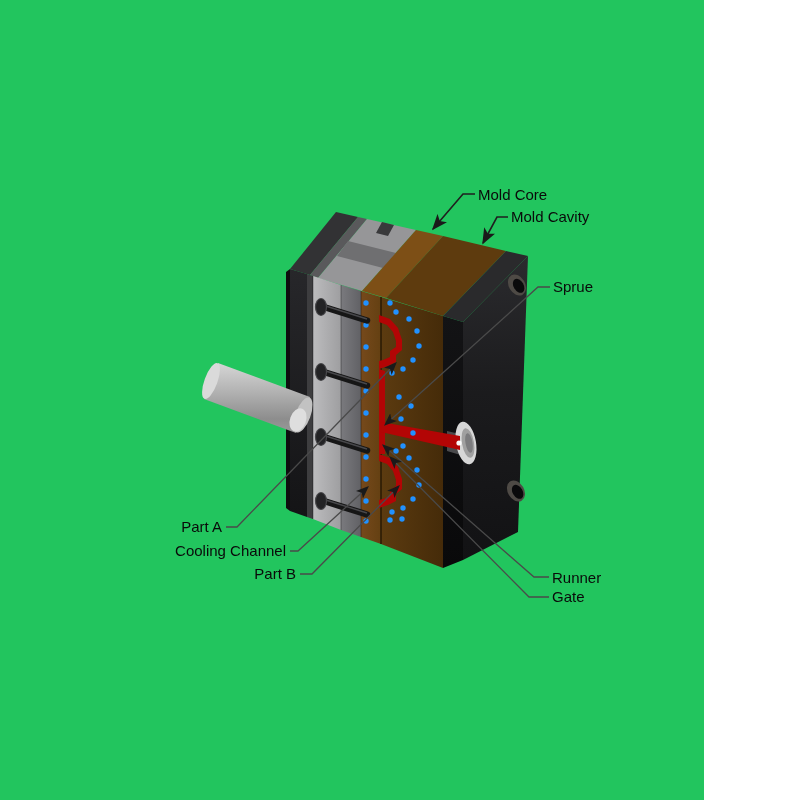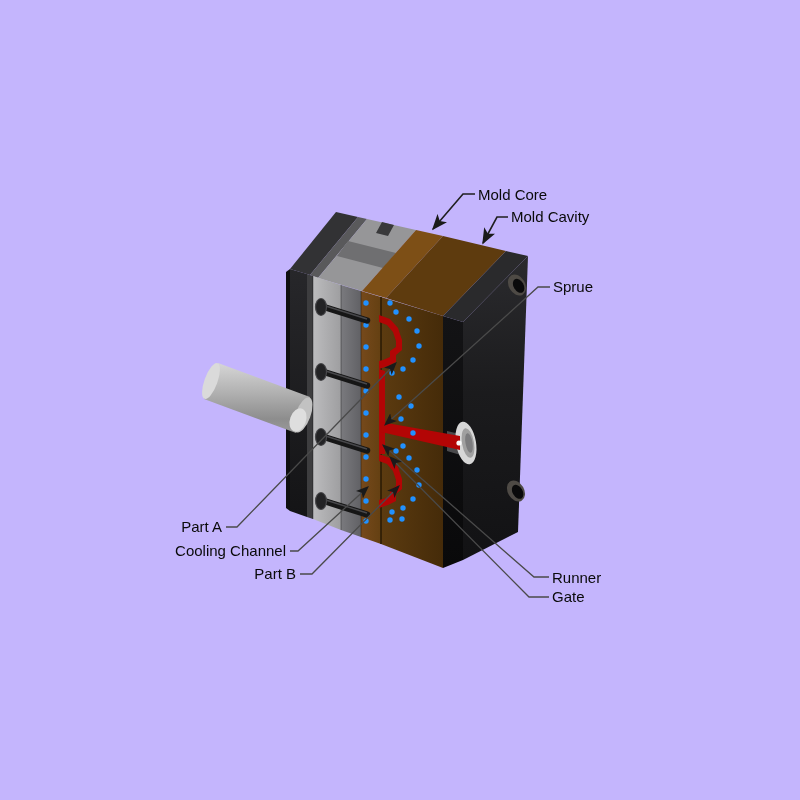--- a/index.html
+++ b/index.html
@@ -1,16 +1,16 @@
 <!DOCTYPE html>
 <html><head>
 <meta charset="utf-8">
 <style>
   html,body{margin:0;padding:0;background:#ffffff;}
-  .stage{position:relative;width:800px;height:800px;background:#c4b5fd;overflow:hidden;font-family:"Liberation Sans",sans-serif;}
+  .stage{position:relative;width:704px;height:800px;background:#22c55e;overflow:hidden;font-family:"Liberation Sans",sans-serif;}
   svg{display:block;}
   .lbl{font-family:"Liberation Sans",sans-serif;font-size:15px;fill:#0a0a0a;}
   .leader{fill:none;stroke:#4a4a4a;stroke-width:1.3;}
   .leader.dark{stroke:#1f1f1f;stroke-width:1.6;}
   .edge{stroke:rgba(0,0,0,0.35);stroke-width:1;}
 </style>
 </head>
 <body>
 
 <div class="stage">

